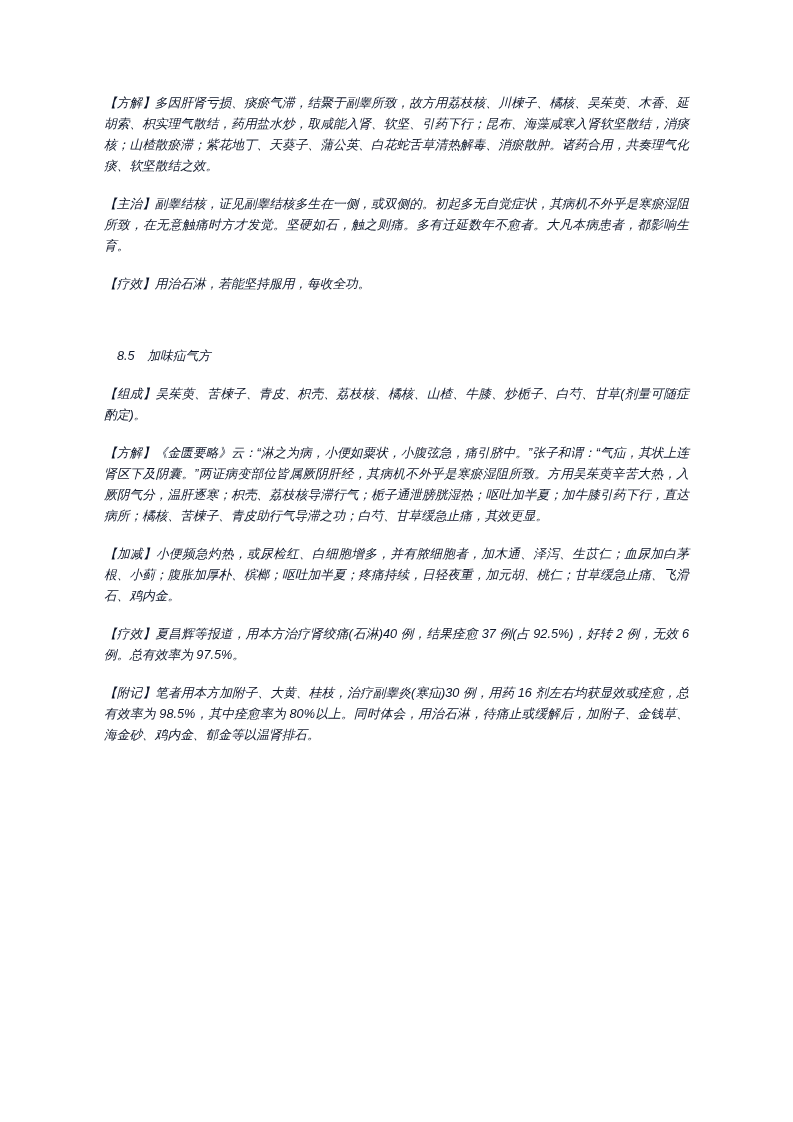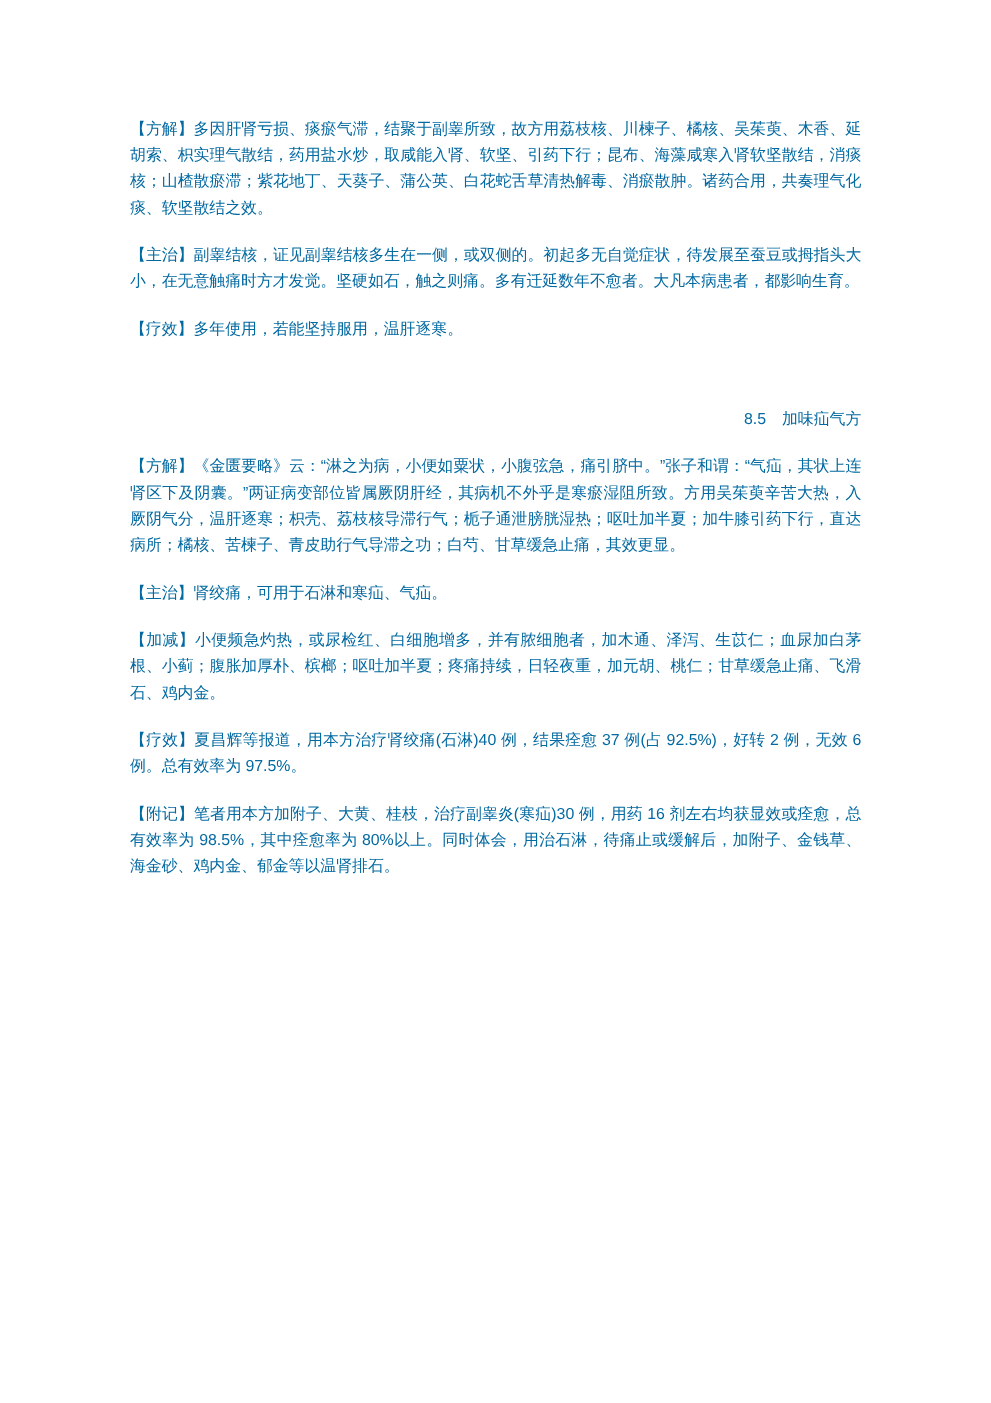--- a/index.html
+++ b/index.html
@@ -24,30 +24,30 @@
     line-height: 21px;
   }
   .para {
     margin: 0 0 17px 0;
     text-align: justify;
     word-break: break-all;
   }
   .heading {
     margin: 51px 0 17px 0;
     padding-left: 13px;
-    text-align: right;
+    text-align: left;
     white-space: pre-wrap;
   }
 </style>
 </head>
 <body style="background: rgb(255, 255, 255);">
 
-<div class="content" id="content" style="color: #0369a1;">
+<div class="content" id="content" style="color: #0f172a; font-style: italic;">
     <div class="para">【方解】多因肝肾亏损、痰瘀气滞，结聚于副睾所致，故方用荔枝核、川楝子、橘核、吴茱萸、木香、延胡索、枳实理气散结，药用盐水炒，取咸能入肾、软坚、引药下行；昆布、海藻咸寒入肾软坚散结，消痰核；山楂散瘀滞；紫花地丁、天葵子、蒲公英、白花蛇舌草清热解毒、消瘀散肿。诸药合用，共奏理气化痰、软坚散结之效。</div>
-    <div class="para">【主治】副睾结核，证见副睾结核多生在一侧，或双侧的。初起多无自觉症状，待发展至蚕豆或拇指头大小，在无意触痛时方才发觉。坚硬如石，触之则痛。多有迁延数年不愈者。大凡本病患者，都影响生育。</div>
-    <div class="para">【疗效】多年使用，若能坚持服用，温肝逐寒。</div>
+    <div class="para">【主治】副睾结核，证见副睾结核多生在一侧，或双侧的。初起多无自觉症状，其病机不外乎是寒瘀湿阻所致，在无意触痛时方才发觉。坚硬如石，触之则痛。多有迁延数年不愈者。大凡本病患者，都影响生育。</div>
+    <div class="para">【疗效】用治石淋，若能坚持服用，每收全功。</div>
     <div class="heading">8.5　加味疝气方</div>
+    <div class="para">【组成】吴茱萸、苦楝子、青皮、枳壳、荔枝核、橘核、山楂、牛膝、炒栀子、白芍、甘草(剂量可随症酌定)。</div>
     <div class="para">【方解】《金匮要略》云：“淋之为病，小便如粟状，小腹弦急，痛引脐中。”张子和谓：“气疝，其状上连肾区下及阴囊。”两证病变部位皆属厥阴肝经，其病机不外乎是寒瘀湿阻所致。方用吴茱萸辛苦大热，入厥阴气分，温肝逐寒；枳壳、荔枝核导滞行气；栀子通泄膀胱湿热；呕吐加半夏；加牛膝引药下行，直达病所；橘核、苦楝子、青皮助行气导滞之功；白芍、甘草缓急止痛，其效更显。</div>
-    <div class="para">【主治】肾绞痛，可用于石淋和寒疝、气疝。</div>
     <div class="para">【加减】小便频急灼热，或尿检红、白细胞增多，并有脓细胞者，加木通、泽泻、生苡仁；血尿加白茅根、小蓟；腹胀加厚朴、槟榔；呕吐加半夏；疼痛持续，日轻夜重，加元胡、桃仁；甘草缓急止痛、飞滑石、鸡内金。</div>
     <div class="para">【疗效】夏昌辉等报道，用本方治疗肾绞痛(石淋)40 例，结果痊愈 37 例(占 92.5%)，好转 2 例，无效 6 例。总有效率为 97.5%。</div>
     <div class="para">【附记】笔者用本方加附子、大黄、桂枝，治疗副睾炎(寒疝)30 例，用药 16 剂左右均获显效或痊愈，总有效率为 98.5%，其中痊愈率为 80%以上。同时体会，用治石淋，待痛止或缓解后，加附子、金钱草、海金砂、鸡内金、郁金等以温肾排石。</div>
   </div>
 
 </body></html>

